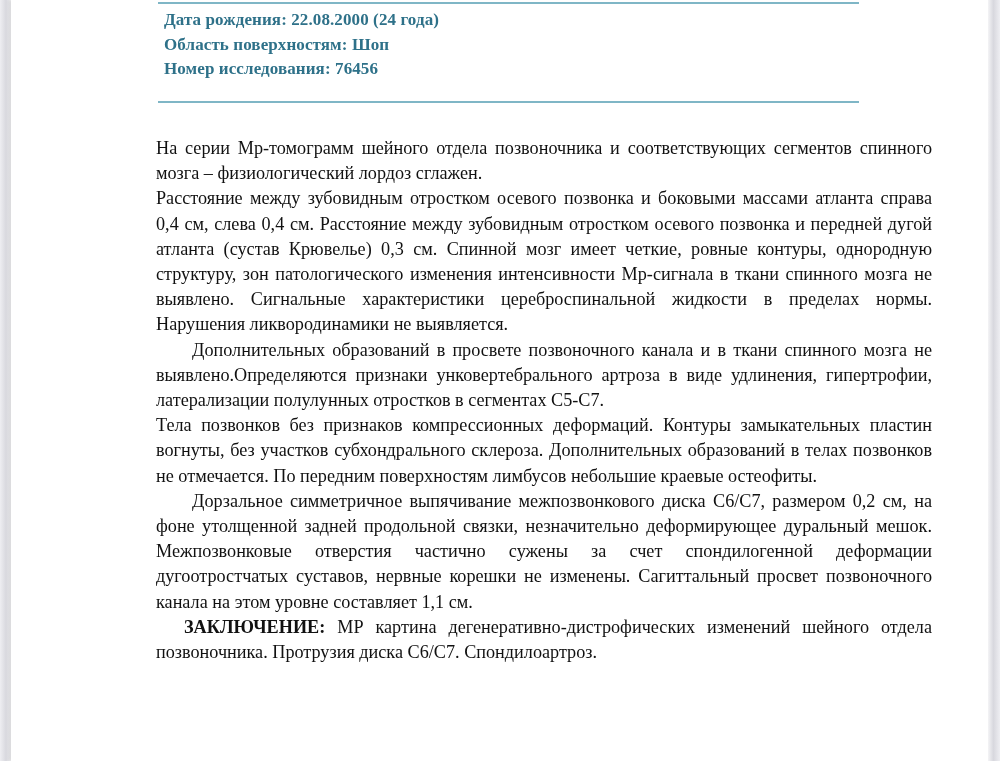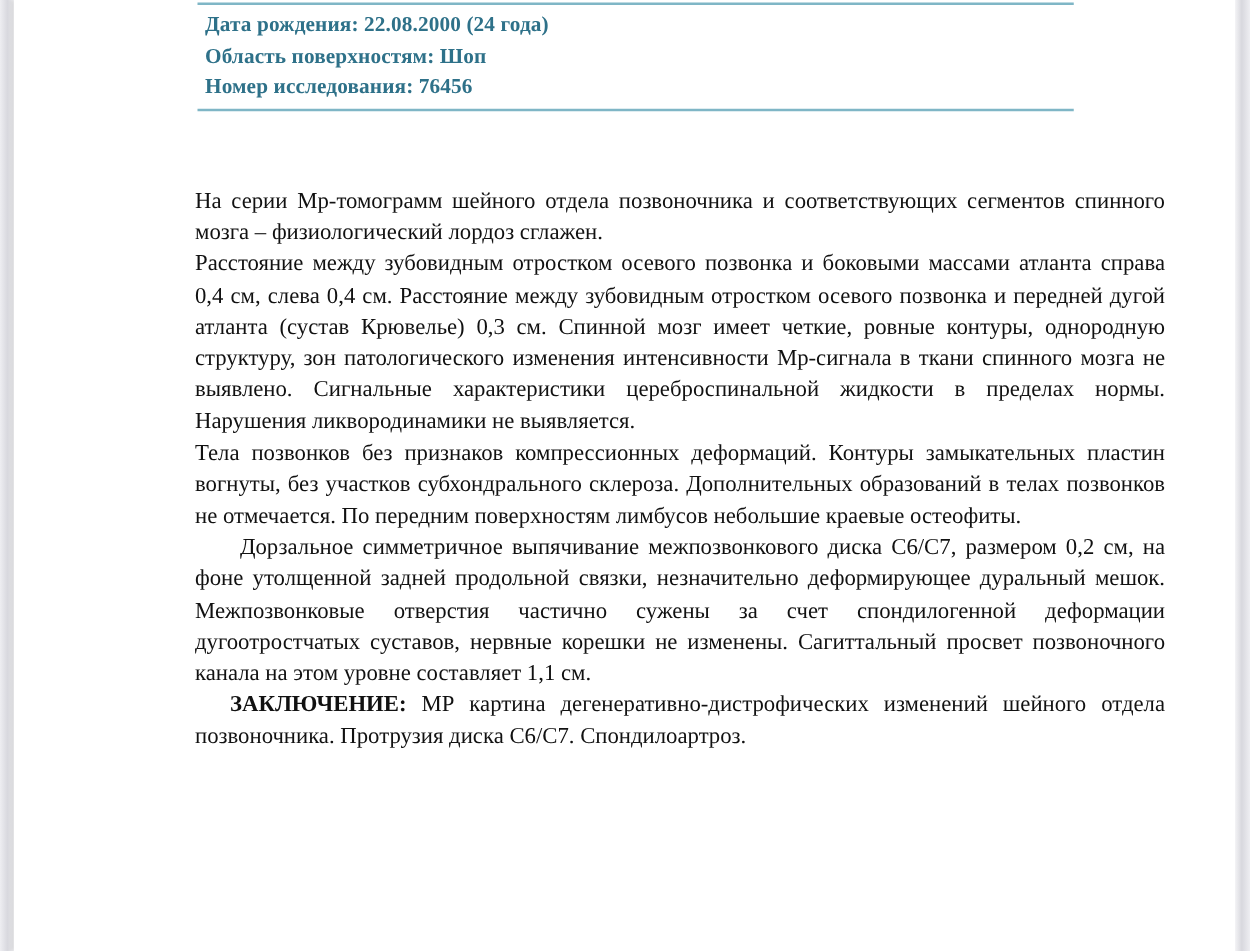--- a/index.html
+++ b/index.html
@@ -54,36 +54,36 @@
   }
   .rule {
     height: 0;
     border-top: 2px solid #7fb6c6;
     margin: 0;
   }
   .rule-bottom {
     border-top: 2px solid #7fb6c6;
   }
   .meta-lines {
-    padding: 4px 0 5px 6px;
+    padding: 4px 0 19px 6px;
   }
   .meta-line {
     color: #2e7189;
     font-weight: bold;
     font-size: 17px;
     line-height: 24.5px;
     white-space: nowrap;
     letter-spacing: 0.1px;
   }
 
   
   .body-block {
     position: absolute;
     left: 145px;
-    top: 148px;
+    top: 136px;
     width: 776px;
   }
   p.para {
     margin: 0;
     font-size: 18.2px;
     line-height: 25.2px;
     color: #111111;
     text-align: justify;
     text-justify: inter-word;
     hyphens: none;
@@ -117,20 +117,21 @@
 
       <div class="rule rule-bottom"></div>
     </div>
 
     <div class="body-block">
 
       <p class="para">На серии Мр-томограмм  шейного отдела  позвоночника и соответствующих сегментов спинного  мозга  – физиологический лордоз сглажен.</p>
 
       <p class="para">Расстояние между зубовидным отростком осевого позвонка и боковыми массами атланта справа 0,4 см, слева 0,4 см. Расстояние между зубовидным отростком осевого позвонка и передней дугой атланта (сустав Крювелье) 0,3 см. Спинной мозг имеет четкие, ровные контуры, однородную структуру, зон патологического изменения интенсивности Мр-сигнала в ткани спинного мозга не выявлено. Сигнальные характеристики цереброспинальной жидкости в пределах нормы.   Нарушения ликвородинамики не выявляется.</p>
 
+      <p class="para indent">Дополнительных образований в просвете позвоночного канала и в ткани спинного мозга не выявлено.Определяются признаки унковертебрального артроза в виде удлинения, гипертрофии, латерализации полулунных отростков в сегментах С5-С7.</p>
 
       <p class="para">Тела  позвонков без признаков компрессионных деформаций. Контуры замыкательных пластин вогнуты, без участков субхондрального склероза. Дополнительных образований в телах позвонков не отмечается. По передним поверхностям лимбусов небольшие краевые остеофиты.</p>
 
 
       <p class="para indent">Дорзальное симметричное выпячивание межпозвонкового диска С6/С7, размером 0,2 см, на фоне утолщенной задней продольной связки, незначительно деформирующее дуральный мешок. Межпозвонковые отверстия частично сужены за счет спондилогенной деформации дугоотростчатых суставов, нервные корешки не изменены. Сагиттальный просвет позвоночного канала на этом уровне составляет 1,1 см.</p>
 
       <p class="para">
         <span class="bold">ЗАКЛЮЧЕНИЕ:</span><span>  МР картина дегенеративно-дистрофических изменений шейного отдела позвоночника.  Протрузия диска С6/С7. Спондилоартроз.</span>
       </p>
 

